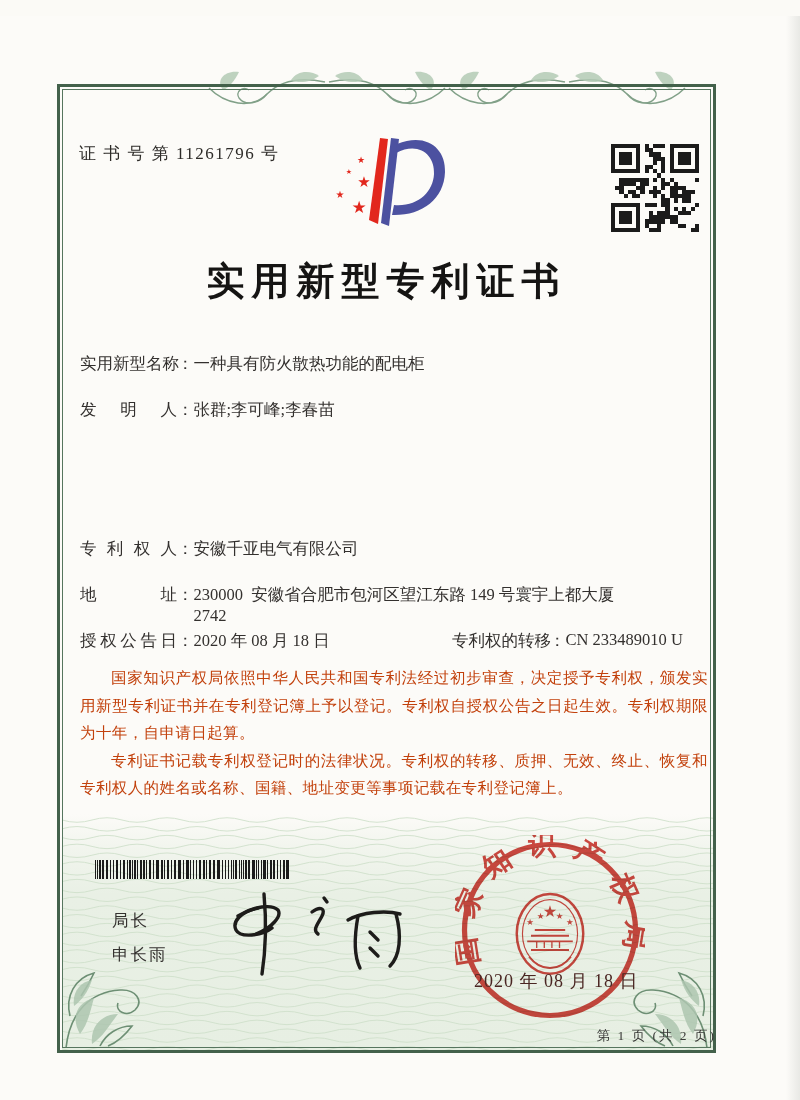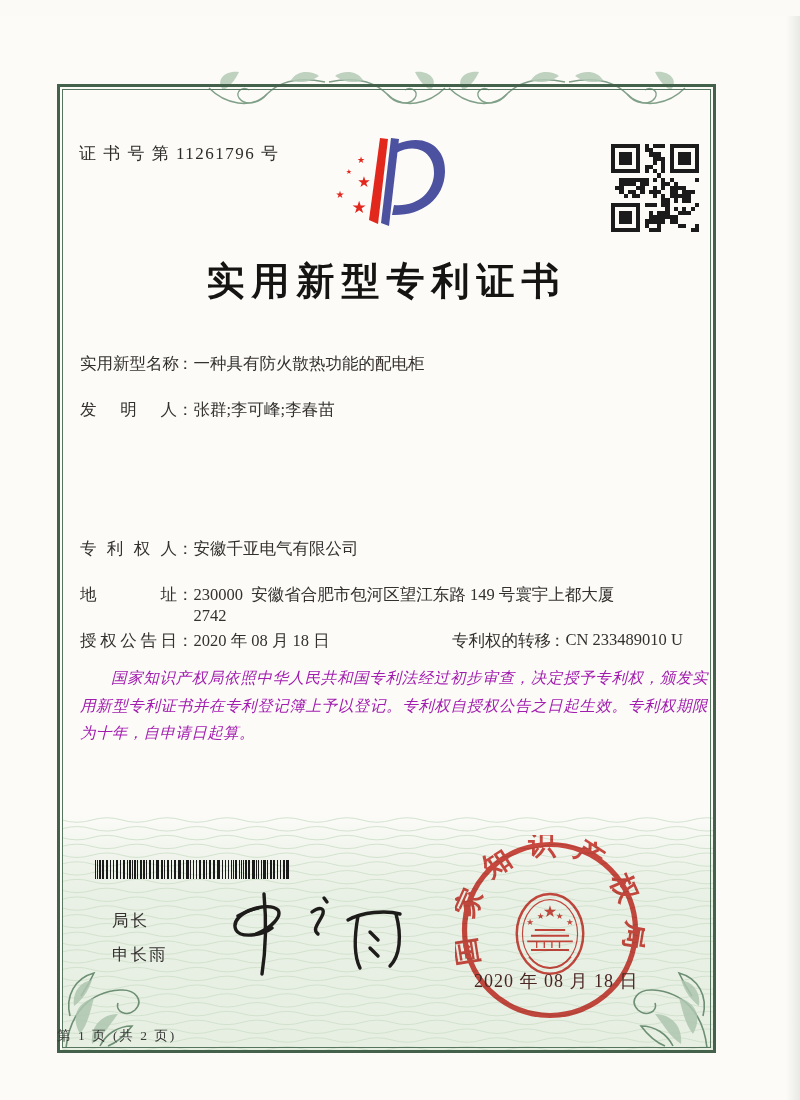--- a/index.html
+++ b/index.html
@@ -19,24 +19,24 @@
   .certno{left:79px;top:126px;font-size:17px;letter-spacing:1.5px;color:#2d2b28;}
   .title{left:57px;top:240px;width:659px;text-align:center;font-size:38px;font-weight:600;
          letter-spacing:7px;color:#151413;}
   .row{left:80px;font-size:16.5px;color:#33302e;white-space:nowrap;}
   .row2{left:452px;font-size:16.5px;color:#33302e;white-space:nowrap;}
   .lab{display:inline-block;width:97px;text-align:justify;text-align-last:justify;vertical-align:top;}
   .col{display:inline-block;vertical-align:top;}
   .val{display:inline-block;vertical-align:top;white-space:pre-wrap;}
   .val .vline{white-space:pre-wrap;}
   .addrval{max-width:520px;}
-  .paras{left:80px;top:648px;width:628px;font-size:15.5px;line-height:1.78;color:#a21caf;
-         text-align:justify;letter-spacing:.4px;font-style:italic;}
+  .paras{left:80px;top:648px;width:628px;font-size:15.5px;line-height:1.78;color:#c2410c;
+         text-align:justify;letter-spacing:.4px;}
   .paras p{margin:0;text-indent:2em;}
-  .pagefoot{left:57px;top:1011px;width:659px;text-align:left;font-size:13.5px;color:#3a3a38;letter-spacing:2px;}
+  .pagefoot{left:57px;top:1011px;width:659px;text-align:right;font-size:13.5px;color:#3a3a38;letter-spacing:2px;}
   .backnote{left:57px;top:1055px;width:659px;text-align:center;font-size:15px;color:#434240;letter-spacing:3px;}
   .bureau{font-size:16.5px;color:#34312f;letter-spacing:2px;text-align:center;}
   .sealdate{left:474px;top:953px;font-size:18px;letter-spacing:1px;color:#4a2622;z-index:5;}
   
   .deco{position:absolute;z-index:1;pointer-events:none;}
   .seal{position:absolute;left:455px;top:819px;width:190px;height:190px;z-index:4;
         mix-blend-mode:multiply;opacity:.92;}
   .sig{position:absolute;left:220px;top:870px;width:190px;height:92px;z-index:4;}
   .qr{position:absolute;left:611px;top:128px;width:88px;height:88px;z-index:3;}
   .barcode{position:absolute;left:95px;top:844px;width:196px;height:19px;z-index:3;}
@@ -389,20 +389,21 @@
   </div>
   <div class="abs row" style="top:614px">
     <span class="lab">授权公告日</span><span class="col">：</span><span class="val">2020 年 08 月 18 日</span>
   </div>
   <div class="abs row2" style="top:614px">
     <span class="lab">专利权的转移</span><span class="col">：</span><span class="val">CN 233489010 U</span>
   </div>
 
   <div class="abs paras">
     <p>国家知识产权局依照中华人民共和国专利法经过初步审查，决定授予专利权，颁发实用新型专利证书并在专利登记簿上予以登记。专利权自授权公告之日起生效。专利权期限为十年，自申请日起算。</p>
+    <p>专利证书记载专利权登记时的法律状况。专利权的转移、质押、无效、终止、恢复和专利权人的姓名或名称、国籍、地址变更等事项记载在专利登记簿上。</p>
   </div>
 
   <svg class="barcode" id="barcode" viewBox="0 0 196 19" preserveAspectRatio="none">
       <rect x="0" y="0" width="1" height="19" fill="#1b1b1b"></rect>
       <rect x="2" y="0" width="1" height="19" fill="#1b1b1b"></rect>
       <rect x="4" y="0" width="2" height="19" fill="#1b1b1b"></rect>
       <rect x="7" y="0" width="2" height="19" fill="#1b1b1b"></rect>
       <rect x="11" y="0" width="2" height="19" fill="#1b1b1b"></rect>
       <rect x="15" y="0" width="1" height="19" fill="#1b1b1b"></rect>
       <rect x="18" y="0" width="1" height="19" fill="#1b1b1b"></rect>

